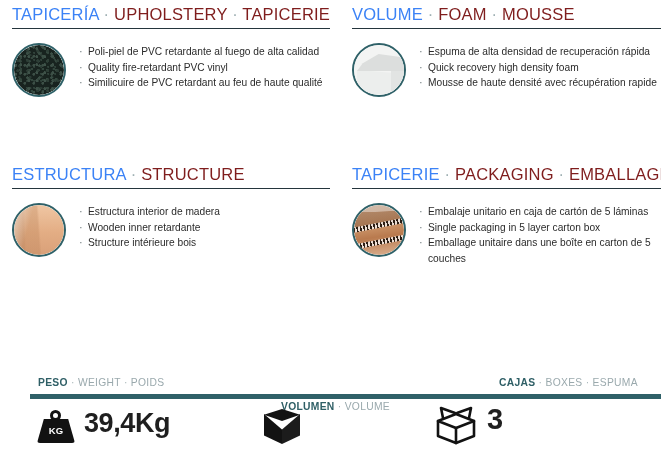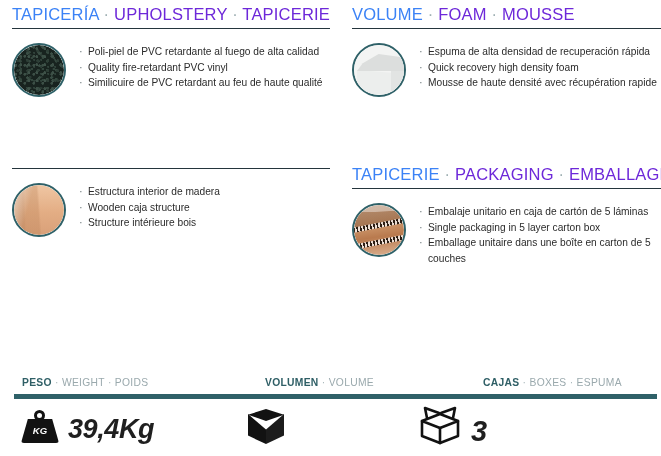--- a/index.html
+++ b/index.html
@@ -29,21 +29,21 @@
 
   .sec-title {
     font-size: 16.5px;
     letter-spacing: 0.2px;
     white-space: nowrap;
     font-weight: 400;
     line-height: 20px;
   }
   .sec-title .primary { color: #3b82f6; }
   .sec-title .sep     { color: #9fb0b3; }
-  .sec-title .alt     { color: #6d28d9; }
+  .sec-title .alt     { color: #7f1d1d; }
 
   .sec-rule {
     margin-top: 4px;
     width: 318px;
     height: 1px;
     background: #24353c;
   }
 
   .sec-body {
     margin-top: 14px;
@@ -153,64 +153,63 @@
     width: 9px;
     color: #6e7a7d;
     font-size: 11px;
     line-height: 15.5px;
   }
   .bullet .txt { flex: 1 1 auto; }
 
   
   .specs {
     position: absolute;
-    left: 0; top: 374px;
+    left: 16px; top: 374px;
     width: 603px;
     height: 82px;
   }
 
   .spec-heads {
     position: relative;
     height: 18px;
   }
   .spec-head {
     position: absolute;
     top: 2px;
     font-size: 10.3px;
     letter-spacing: 0.3px;
     white-space: nowrap;
     line-height: 13px;
   }
   .spec-head .primary { color: #2f5f66; font-weight: bold; }
   .spec-head .sep     { color: #a9b7ba; }
   .spec-head .alt     { color: #9aa9ad; font-weight: normal; }
   .h-weight { left: 22px;  }
-  .h-volume { left: 265px; }
+  .h-volume { left: 265px; margin-top: 24px; }
   .h-boxes  { left: 483px; }
 
   .spec-rule {
     position: absolute;
     left: 14px; top: 20px;
     width: 643px;
     height: 5px;
     background: #2f6168;
   }
 
   .spec-rows {
     position: absolute;
     left: 0; top: 30px;
     width: 661px;
     height: 52px;
   }
 
   .spec-cell {
     position: absolute;
     display: flex;
-    align-items: flex-end;
-    font-style: italic;
+    align-items: flex-start;
   }
   .c-weight { left: 20px;  top: 4px; }
   .c-volume { left: 248px; top: 4px; }
   .c-boxes  { left: 416px; top: 0px; }
 
   .spec-value {
     font-size: 27px;
     font-weight: bold;
     color: #1f1f1f;
     letter-spacing: -0.4px;
@@ -375,33 +374,38 @@
         </div>
         <div class="bullet">
           <span class="dot">·</span>
           <span class="txt">Mousse de haute densité avec récupération rapide</span>
         </div>
       </div>
     </div>
   </div>
 
   <div class="panel panel-bl">
+    <div class="sec-title">
+      <span class="primary">ESTRUCTURA</span>
+      <span class="sep">·</span>
+      <span class="alt">STRUCTURE</span>
+    </div>
     <div class="sec-rule"></div>
     <div class="sec-body">
       <div class="swatch">
         <div class="swatch-inner tex-wood"></div>
       </div>
       <div class="bullets">
         <div class="bullet">
           <span class="dot">·</span>
           <span class="txt">Estructura interior de madera</span>
         </div>
         <div class="bullet">
           <span class="dot">·</span>
-          <span class="txt">Wooden caja structure</span>
+          <span class="txt">Wooden inner retardante</span>
         </div>
         <div class="bullet">
           <span class="dot">·</span>
           <span class="txt">Structure intérieure bois</span>
         </div>
       </div>
     </div>
   </div>
 
   <div class="panel panel-br">

